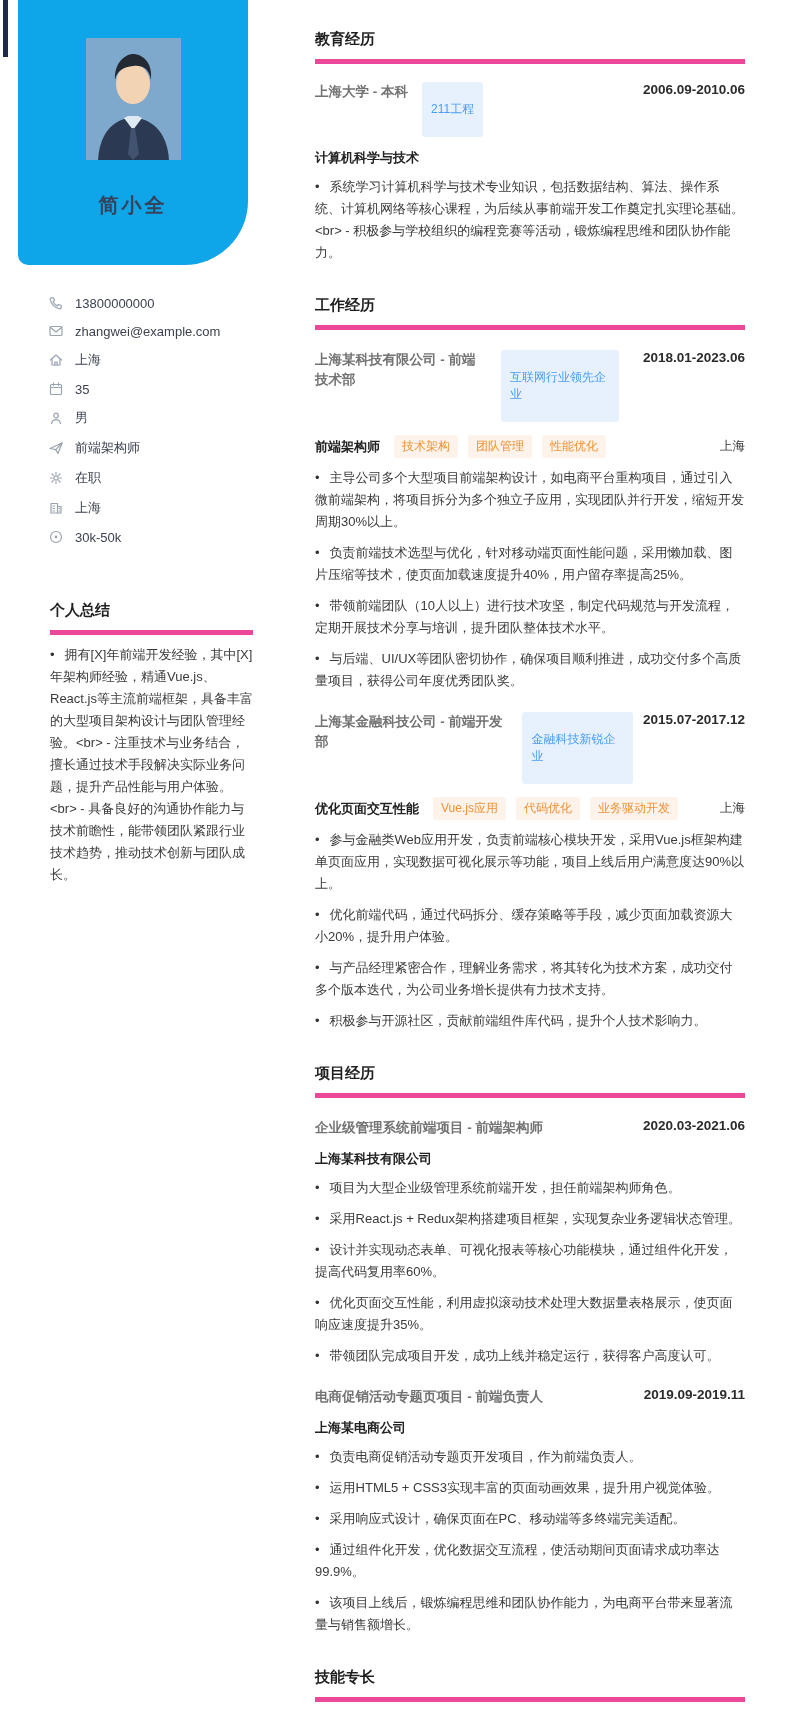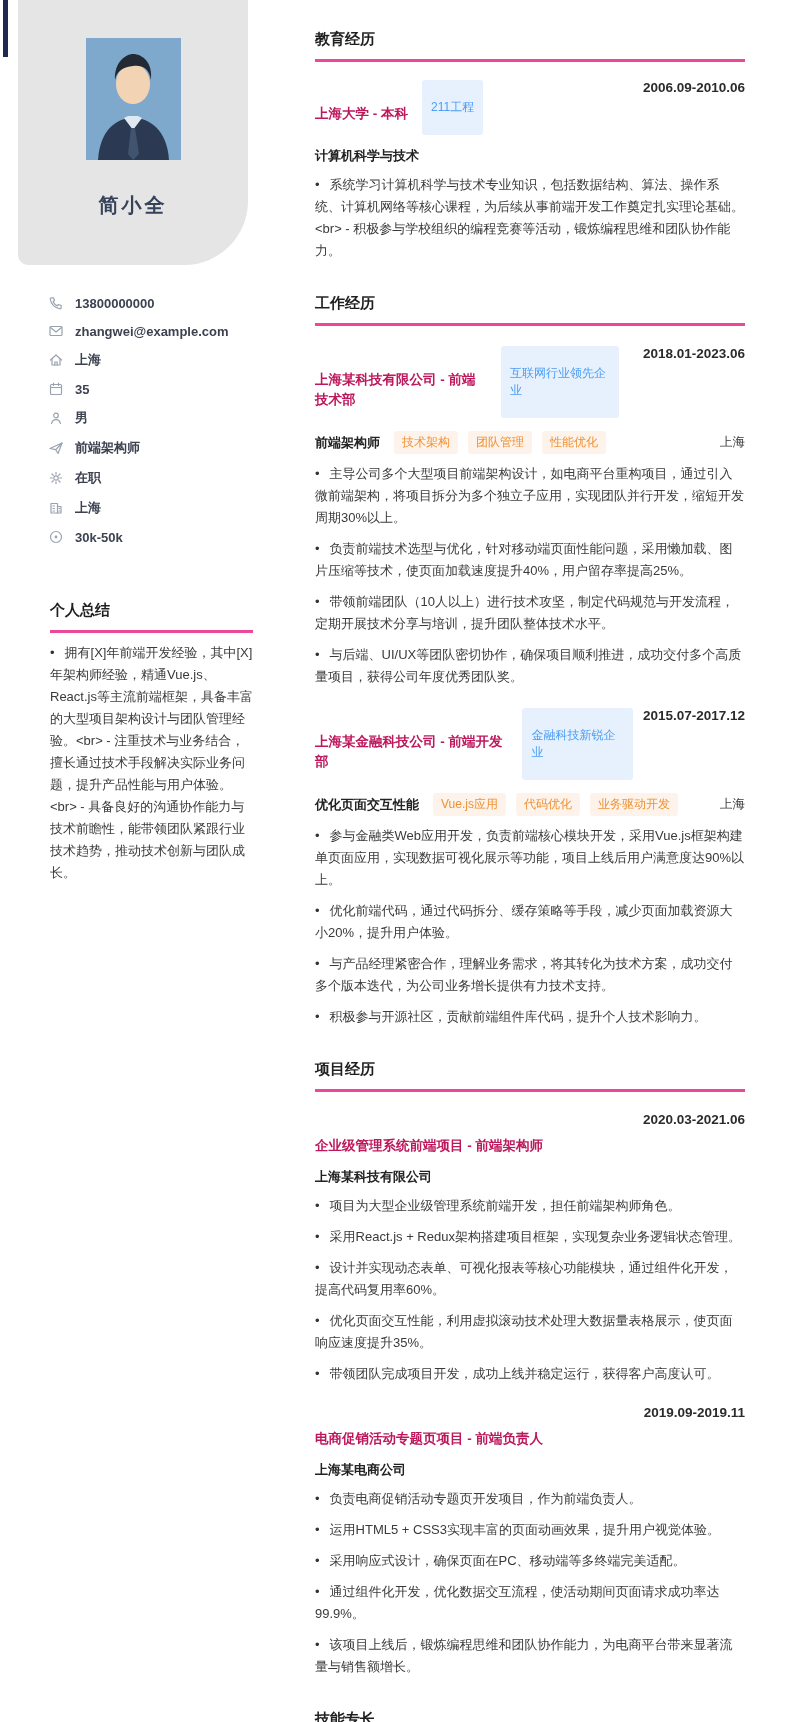--- a/index.html
+++ b/index.html
@@ -8,50 +8,50 @@
     width:794px; min-height:1722px;
     font-family:"Liberation Sans","DejaVu Sans",sans-serif;
     color:#3a3a3a;
   }
   .page { width:794px; min-height:1722px; display:flex; padding:0 49px 28px 0; position:relative; }
 
   
   .accent-bar { position:absolute; left:3px; top:0; width:5px; height:57px; background:#1e2b4f; }
   .sidebar { width:255px; flex-shrink:0; }
   .profile-card {
-    margin-left:18px; width:230px; background:#e5e5e5;
+    margin-left:18px; width:230px; background:#0ea5e9;
     border-radius:0 0 64px 10px; padding:38px 0 46px 0; text-align:center;
   }
   .photo {
     width:95px; height:122px; margin:0 auto; display:block; overflow:hidden;
     background:linear-gradient(180deg,#8db3d6 0%,#7aa3c9 100%);
   }
   .profile-name { margin-top:32px; font-size:20px; font-weight:700; color:#36425a; letter-spacing:3px; }
 
-  .contacts { list-style:none; margin:30px 0 0 48px;font-weight:bold; }
+  .contacts { list-style:none; margin:30px 0 0 48px; }
   .contacts li { display:flex; align-items:center; gap:11px; margin-bottom:12px; font-size:13px; color:#3c4250; }
   .cicon { width:16px; height:16px; display:inline-flex; flex-shrink:0; }
   .cicon svg { width:16px; height:16px; }
 
   .side-section { margin:56px 0 0 50px; width:203px; }
   .side-title, .section-title {
     font-size:15px; font-weight:700; color:#1f1f1f;
-    padding-bottom:10px; border-bottom:3px solid #ec4899;
+    padding-bottom:10px; border-bottom:5px solid #ec4899;
   }
   .side-summary { margin-top:16px; font-size:12.5px; line-height:21px; color:#3a3f47; }
 
   
   .main { width:430px; margin-left:60px; padding-top:30px; }
   .section { margin-bottom:32px; }
   .bullet { font-size:13px; line-height:22px; color:#3a3a3a; margin:9px 0; }
   .bullet::before { content:"•"; margin-right:10px; color:#333; }
 
   .entry { margin-top:20px; }
   .entry-head { display:flex; align-items:flex-start; margin-top:18px; }
-  .entry-title { font-size:13.5px; font-weight:700; color:#be185d; line-height:20px;margin-top:24px; }
+  .entry-title { font-size:13.5px; font-weight:700; color:#737373; line-height:20px; }
   .entry-title.narrow { max-width:172px; }
   .badge {
     margin-left:14px; background:#e7f1fd; color:#4a9cf6; font-size:12px;
     line-height:17px; padding:19px 9px; border-radius:3px; display:inline-block;
   }
   .badge.wrap { max-width:118px; }
   .entry-date { margin-left:auto; font-weight:700; font-size:13.5px; color:#2b2b2b; white-space:nowrap; padding-left:10px; }
   .sub-bold { font-size:13px; font-weight:700; color:#222; margin-top:12px; }
 
   .role-row { display:flex; align-items:center; margin-top:13px; }

